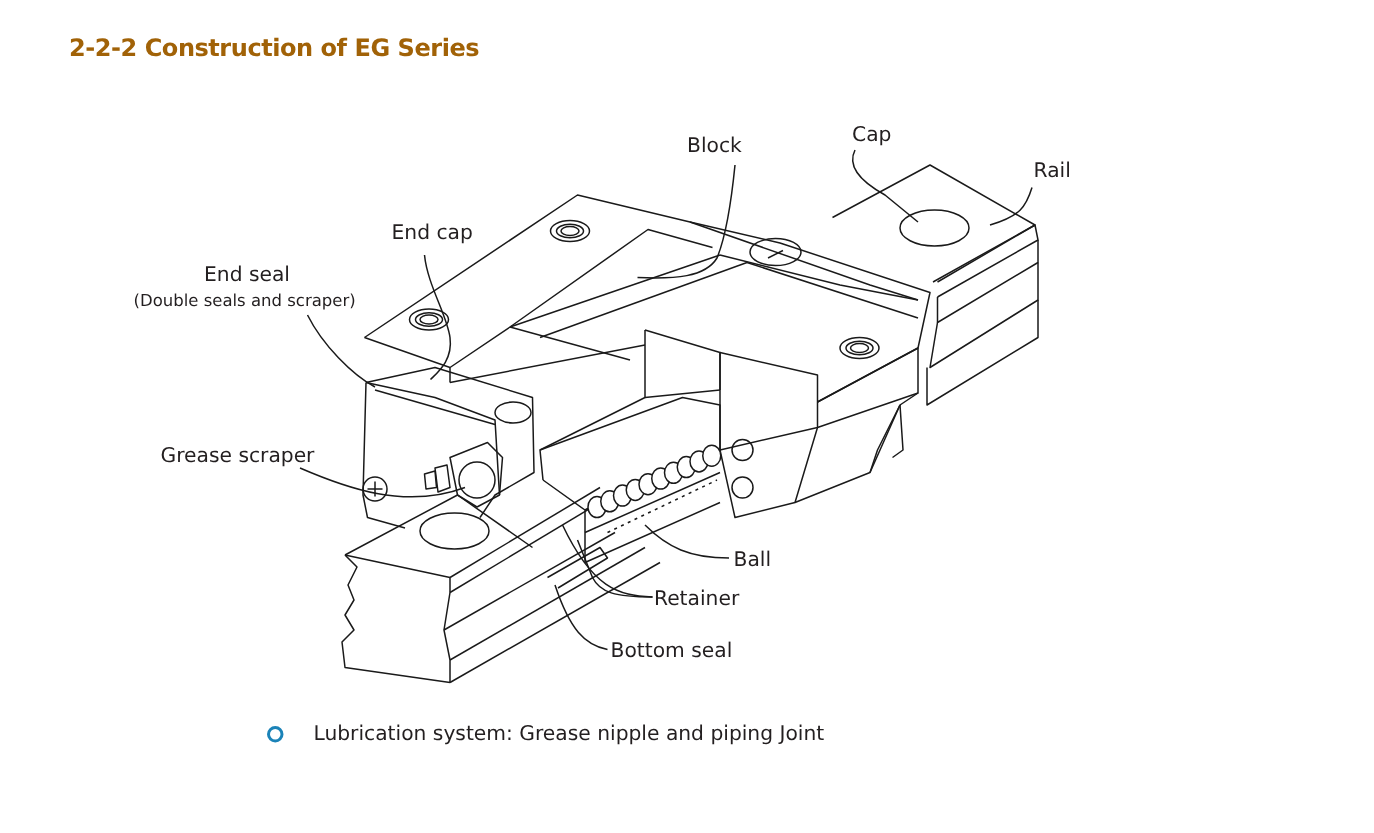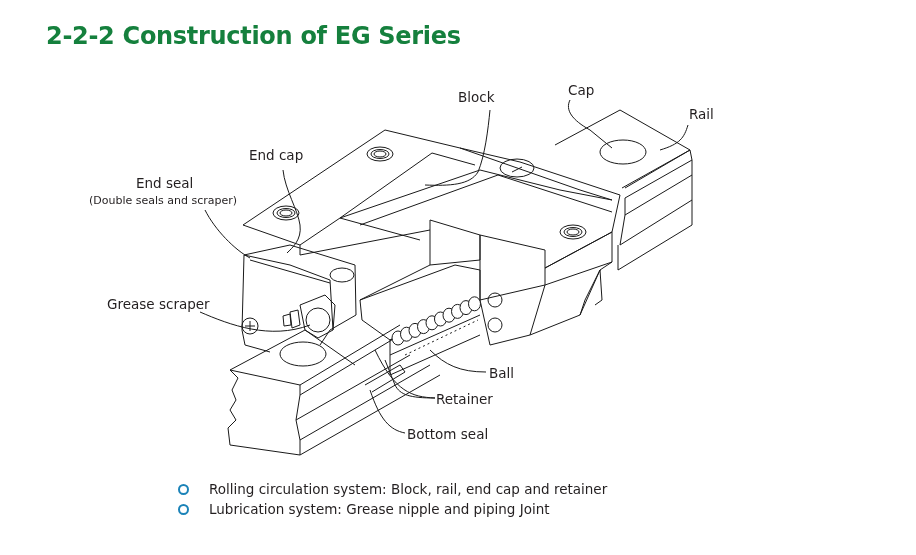--- a/index.html
+++ b/index.html
@@ -1,19 +1,19 @@
 <!DOCTYPE html>
 <html><head>
 <meta charset="utf-8">
 <style>
   html, body { margin: 0; padding: 0; background: #ffffff; }
   body { width: 916px; height: 555px; position: relative; overflow: hidden;
          font-family: "DejaVu Sans", sans-serif; color: #231f20; }
-  .title { position: absolute; left: 46px; top: 22px; font-size: 24px; font-weight: bold;
-           letter-spacing: -0.3px; color: #15803d; }
+  .title { position: absolute; left: 46px; top: 22px; font-size: 16px; font-weight: bold;
+           letter-spacing: -0.3px; color: #a16207; }
   .label { position: absolute; font-size: 13.5px; color: #231f20; white-space: nowrap; }
   .sublabel { position: absolute; font-size: 11px; color: #231f20; white-space: nowrap; }
   #drawing { position: absolute; left: 0; top: 0; }
   .bullets { position: absolute; left: 178px; top: 479px; margin: 0; padding: 0; list-style: none; }
   .bullets li { height: 20px; display: flex; align-items: center; font-size: 13.5px; color: #231f20; }
   .ring { width: 7px; height: 7px; border: 2.5px solid #1b83b8; border-radius: 50%;
           margin-right: 20px; flex: none; }
 </style>
 </head>
 <body>
@@ -135,30 +135,26 @@
     <path d="M486 372 C460 372, 445 365, 430 350"></path>
     <path d="M435 398 C410 398, 400 395, 395 385 L385 360"></path>
     <path d="M435 398 C412 397, 395 392, 375 350"></path>
     <path d="M405 433 C390 430, 380 420, 370 390"></path>
   </g>
 </svg>
 
 <div class="label" style="left:458px; top:89px;">Block</div>
 <div class="label" style="left:568px; top:82px;text-align:center;">Cap</div>
 <div class="label" style="left:689px; top:106px;">Rail</div>
-<div class="label" style="left:249px; top:147px;text-align:right;">End cap</div>
+<div class="label" style="left:261px; top:147px;text-align:right;">End cap</div>
 <div class="label" style="left:136px; top:175px;">End seal</div>
 <div class="sublabel" style="left:89px; top:194px;">(Double seals and scraper)</div>
 <div class="label" style="left:107px; top:296px;">Grease scraper</div>
 <div class="label" style="left:489px; top:365px;">Ball</div>
 <div class="label" style="left:436px; top:391px;">Retainer</div>
 <div class="label" style="left:407px; top:426px;text-align:right;">Bottom seal</div>
 
 <ul class="bullets">
   <li>
     <span class="ring"></span>
-    <span>Rolling circulation system: Block, rail, end cap and retainer</span>
-  </li>
-  <li>
-    <span class="ring"></span>
     <span>Lubrication system: Grease nipple and piping Joint</span>
   </li>
 </ul>
 
 </body></html>

